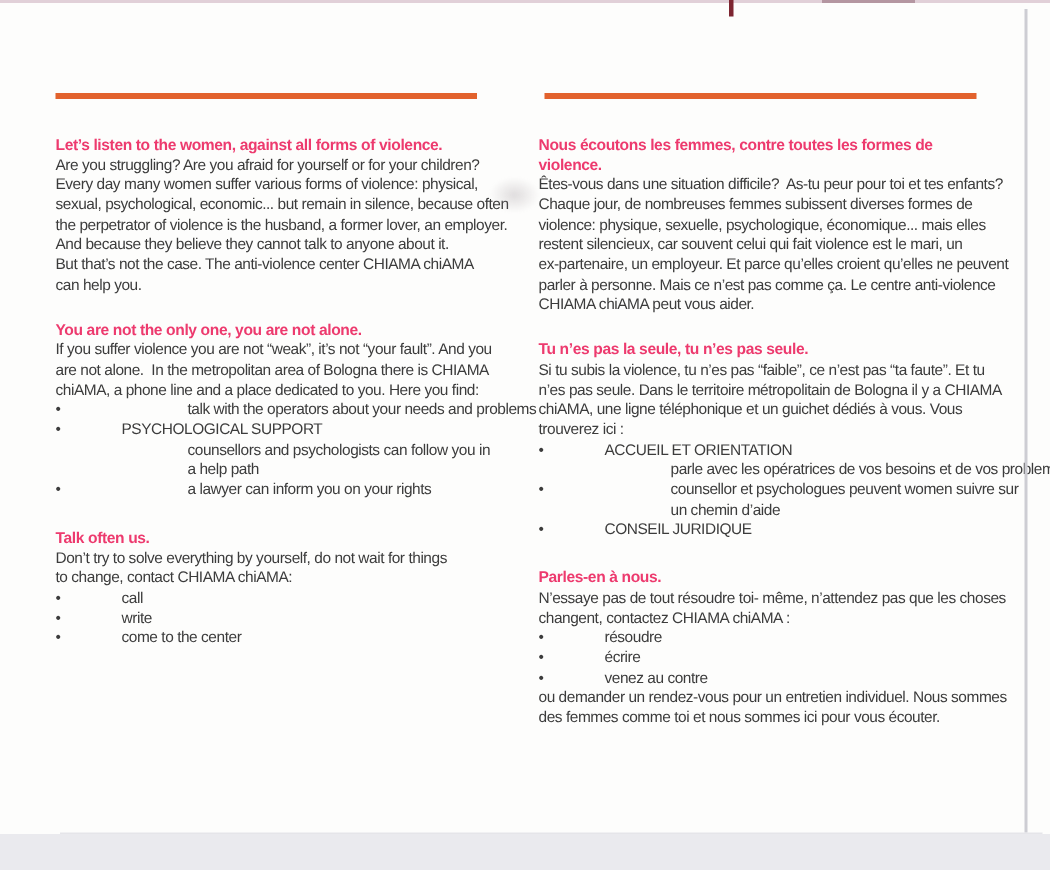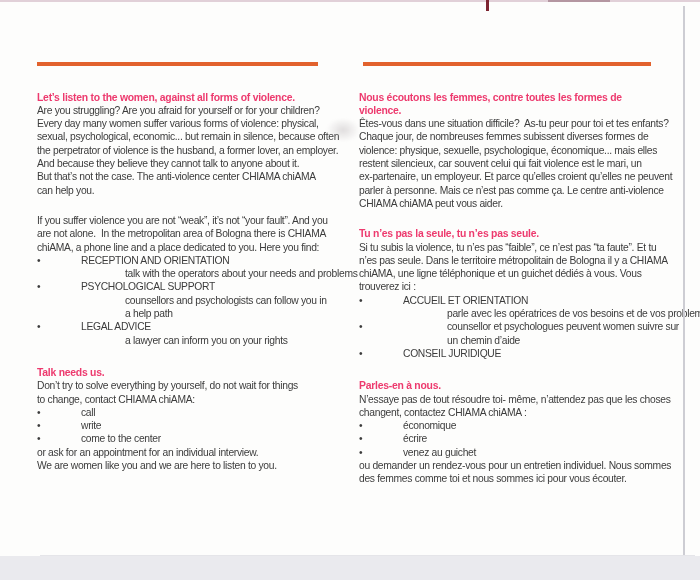--- a/index.html
+++ b/index.html
@@ -66,51 +66,50 @@
       <p class="body">Are you struggling? Are you afraid for yourself or for your children?
 Every day many women suffer various forms of violence: physical,
 sexual, psychological, economic... but remain in silence, because often
 the perpetrator of violence is the husband, a former lover, an employer.
 And because they believe they cannot talk to anyone about it.
 But that’s not the case. The anti-violence center CHIAMA chiAMA
 can help you.</p>
     </div>
 
     <div class="sec m2">
+      <h3>You are not the only one, you are not alone.</h3>
       <p class="body">If you suffer violence you are not “weak”, it’s not “your fault”. And you
 are not alone.  In the metropolitan area of Bologna there is CHIAMA
 chiAMA, a phone line and a place dedicated to you. Here you find:</p>
       <div>
         <div class="li">
           <span class="dot">•</span>
           <span class="li-body">
-            <span class="li-title">RECEPTION AND ORIENTATION</span>
             <span class="li-desc">talk with the operators about your needs and problems</span>
           </span>
         </div>
         <div class="li">
           <span class="dot">•</span>
           <span class="li-body">
             <span class="li-title">PSYCHOLOGICAL SUPPORT</span>
             <span class="li-desc">counsellors and psychologists can follow you in
 a help path</span>
           </span>
         </div>
         <div class="li">
           <span class="dot">•</span>
           <span class="li-body">
-            <span class="li-title">LEGAL ADVICE</span>
             <span class="li-desc">a lawyer can inform you on your rights</span>
           </span>
         </div>
       </div>
     </div>
 
     <div class="sec">
-      <h3>Talk needs us.</h3>
+      <h3>Talk often us.</h3>
       <p class="body">Don’t try to solve everything by yourself, do not wait for things
 to change, contact CHIAMA chiAMA:</p>
       <div>
         <div class="li">
           <span class="dot">•</span>
           <span class="li-body">
               <span class="li-title">call</span>
             </span>
         </div>
         <div class="li">
@@ -119,22 +118,20 @@
               <span class="li-title">write</span>
             </span>
         </div>
         <div class="li">
           <span class="dot">•</span>
           <span class="li-body">
               <span class="li-title">come to the center</span>
             </span>
         </div>
       </div>
-      <p class="closing">or ask for an appointment for an individual interview.
-We are women like you and we are here to listen to you.</p>
     </div>
   </div>
 
   <div class="col" id="col-fr">
     <div class="rule"></div>
 
     <div class="sec m1">
       <h3>Nous écoutons les femmes, contre toutes les formes de violence.</h3>
       <p class="body">Êtes-vous dans une situation difficile?  As-tu peur pour toi et tes enfants?
 Chaque jour, de nombreuses femmes subissent diverses formes de
@@ -176,33 +173,33 @@
     </div>
 
     <div class="sec">
       <h3>Parles-en à nous.</h3>
       <p class="body">N’essaye pas de tout résoudre toi- même, n’attendez pas que les choses
 changent, contactez CHIAMA chiAMA :</p>
       <div>
         <div class="li">
           <span class="dot">•</span>
           <span class="li-body">
-              <span class="li-title">économique</span>
+              <span class="li-title">résoudre</span>
             </span>
         </div>
         <div class="li">
           <span class="dot">•</span>
           <span class="li-body">
               <span class="li-title">écrire</span>
             </span>
         </div>
         <div class="li">
           <span class="dot">•</span>
           <span class="li-body">
-              <span class="li-title">venez au guichet</span>
+              <span class="li-title">venez au contre</span>
             </span>
         </div>
       </div>
       <p class="closing">ou demander un rendez-vous pour un entretien individuel. Nous sommes
 des femmes comme toi et nous sommes ici pour vous écouter.</p>
     </div>
   </div>
 
   <div class="art" id="art-top-line"></div>
   <div class="art" id="art-top-dark"></div>

